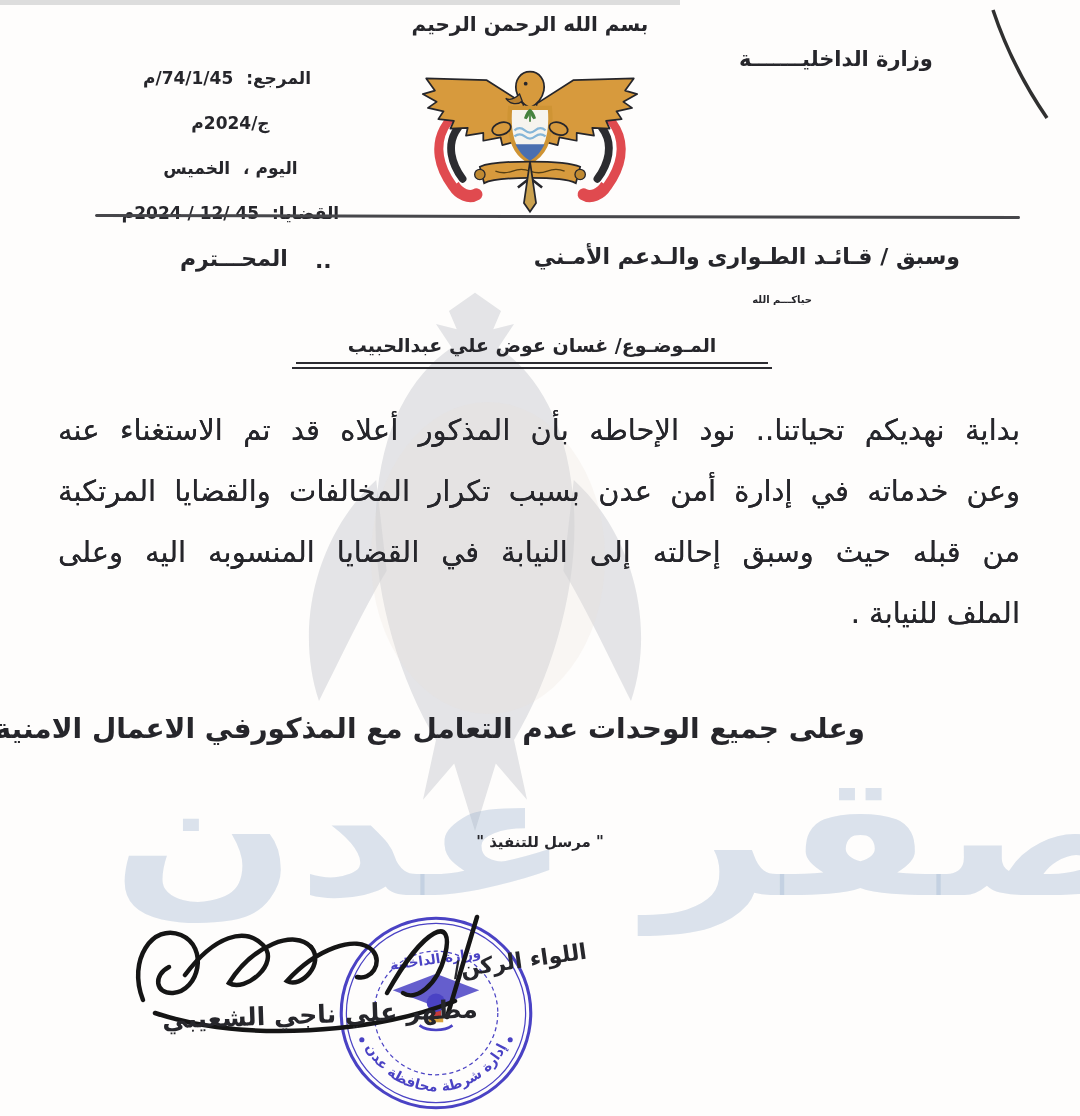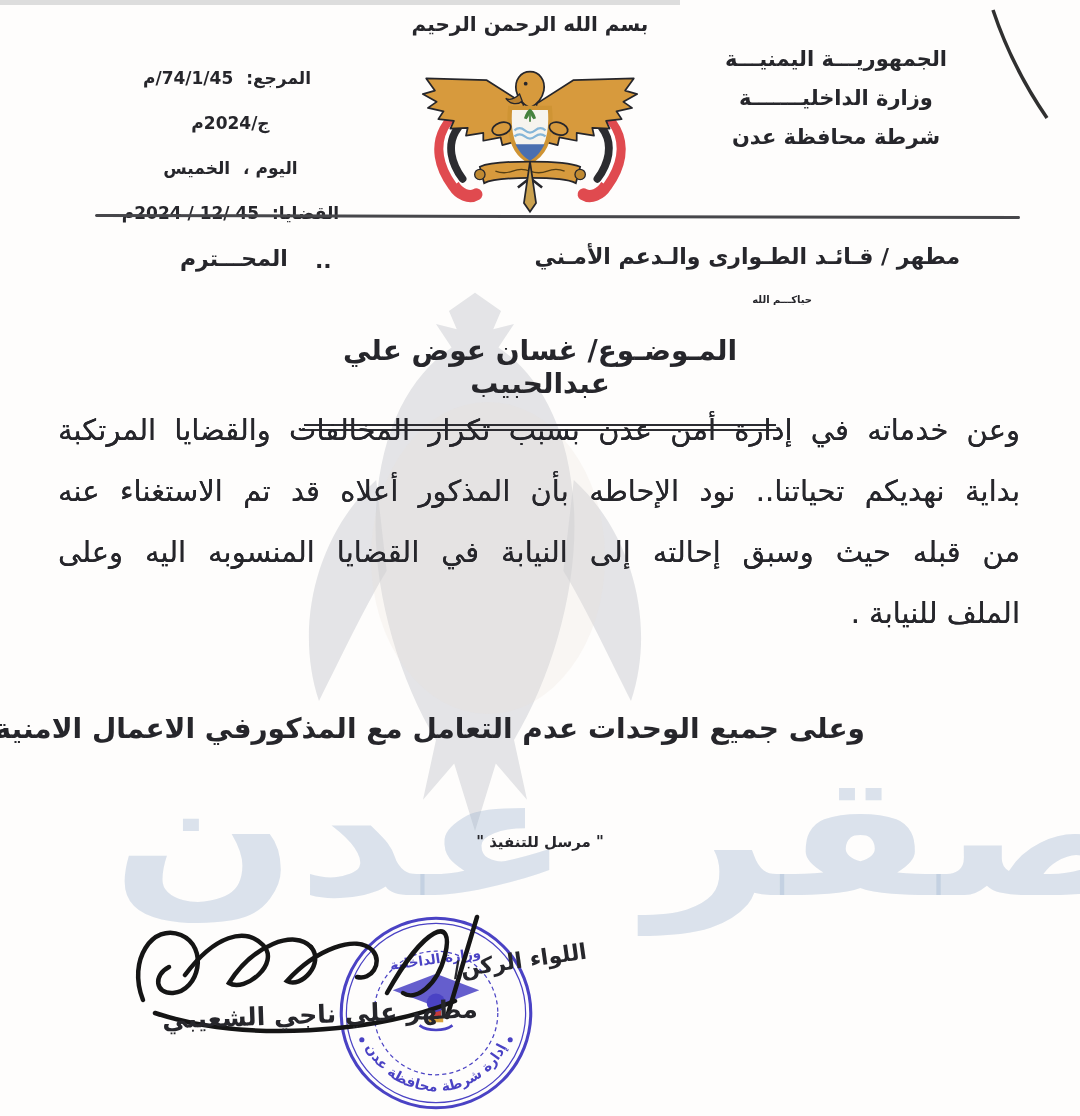--- a/index.html
+++ b/index.html
@@ -25,22 +25,22 @@
     border-radius:2px; transform:rotate(0.12deg); z-index:2; }
 
   
   .addr-to { top:244px; right:120px; font-size:22px; font-weight:bold; direction:rtl;
     white-space:nowrap; z-index:2; }
   .addr-dots { top:248px; left:315px; font-size:22px; font-weight:bold; z-index:2; }
   .addr-hon { top:246px; left:180px; font-size:22px; font-weight:bold; direction:rtl; z-index:2; }
   .greeting { top:294px; right:268px; font-size:10px; font-weight:bold; direction:rtl; z-index:2; }
 
   
-  .subject { top:334px; left:304px; width:472px; text-align:center; direction:rtl;
-    font-size:28px; font-weight:bold; padding-bottom:24px;
+  .subject { top:334px; left:296px; width:472px; text-align:center; direction:rtl;
+    font-size:19px; font-weight:bold; padding-bottom:6px;
     border-bottom:2px solid #2c2c31; z-index:2; }
   .subject::after { content:""; position:absolute; left:-4px; right:-4px; bottom:-7px;
     height:2px; background:#2c2c31; }
 
   
   .body-block { top:400px; left:58px; width:962px; direction:rtl; z-index:2; }
   .body-line { font-size:29px; line-height:61px; text-align:right;
     text-shadow:0 0 .6px currentColor; white-space:nowrap; }
   .body-line.just { white-space:normal; text-align:justify; text-align-last:justify; }
   .directive { top:712px; right:215px; font-size:28px; font-weight:bold; direction:rtl;
@@ -82,23 +82,21 @@
                L230,30 L214,34 L220,20 Z"></path>
       <path d="M124,150 C80,190 60,260 80,320 C96,288 116,246 132,220 Z"></path>
       <path d="M276,150 C320,190 340,260 320,320 C304,288 284,246 268,220 Z"></path>
     </g>
     <ellipse cx="210" cy="210" rx="90" ry="120" fill="#e9ded6" fill-opacity="0.22"></ellipse>
   </svg>
 
   <div class="abs wm-text">صقر عدن</div>
 
   <div class="abs hdr-right">
-    <div>الجمهوريـــة اليمنيـــة</div>
     <div>وزارة الداخليـــــــة</div>
-    <div>شرطة محافظة عدن</div>
   </div>
 
   <div class="abs bismillah">بسم الله الرحمن الرحيم</div>
 
   <svg class="abs emblem" width="260" height="160" viewBox="0 0 300 185">
     <defs>
       <g id="ribbon">
         <path d="M180,50 C250,55 272,105 238,150 C232,160 220,165 212,160" stroke="#e04a4f" stroke-width="14" fill="none" stroke-linecap="round"></path>
         <path d="M178,54 C246,60 264,104 233,146" stroke="#ffffff" stroke-width="5" fill="none"></path>
         <path d="M176,58 C240,64 256,104 228,142" stroke="#2c2c30" stroke-width="9" fill="none" stroke-linecap="round"></path>
@@ -144,33 +142,33 @@
       <span>الخميس</span>
     </div>
     <div class="hdr-left-row">
       <span>القضايا:</span>
       <span>45 /12 / 2024م</span>
     </div>
   </div>
 
   <div class="abs hdr-rule"></div>
 
-  <div class="abs addr-to">مطهر / قـائـد الطـوارى والـدعم الأمـني</div>
+  <div class="abs addr-to">وسبق / قـائـد الطـوارى والـدعم الأمـني</div>
   <div class="abs addr-dots">..</div>
   <div class="abs addr-hon">المحـــترم</div>
   <div class="abs greeting">حياكـــم الله</div>
 
   <div class="abs subject">
     <span>المـوضـوع/</span>
     <span>غسان عوض علي عبدالحبيب</span>
   </div>
 
   <div class="abs body-block">
+    <div class="body-line just">بداية نهديكم تحياتنا.. نود الإحاطه بأن المذكور أعلاه قد تم الاستغناء عنه</div>
     <div class="body-line just">وعن خدماته في إدارة أمن عدن بسبب تكرار المخالفات والقضايا المرتكبة</div>
-    <div class="body-line just">بداية نهديكم تحياتنا.. نود الإحاطه بأن المذكور أعلاه قد تم الاستغناء عنه</div>
     <div class="body-line just">من قبله حيث وسبق إحالته إلى النيابة في القضايا المنسوبه اليه وعلى</div>
     <div class="body-line">الملف للنيابة .</div>
   </div>
 
   <div class="abs directive">وعلى جميع الوحدات عدم التعامل مع المذكورفي الاعمال الامنية.</div>
 
   <div class="abs dispatch">" مرسل للتنفيذ "</div>
 
   <svg class="abs stamp" width="206" height="206" viewBox="0 0 200 200">
     <circle cx="100" cy="100" r="92" fill="none" stroke="#4a42c4" stroke-width="3"></circle>

